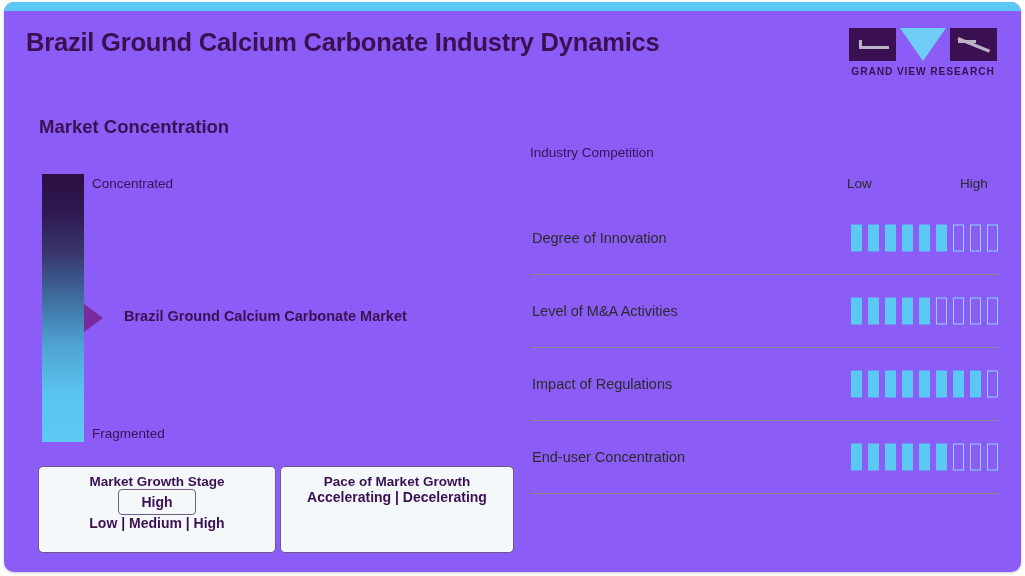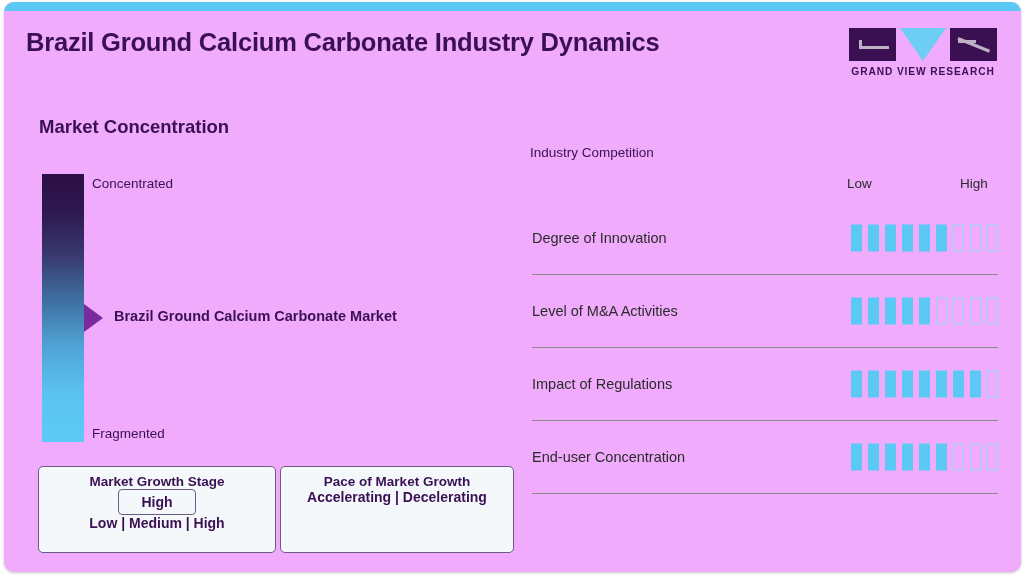--- a/index.html
+++ b/index.html
@@ -13,21 +13,21 @@
     font-family: "Liberation Sans", sans-serif;
     overflow: hidden;
   }
 
   .card {
     position: absolute;
     left: 4px;
     top: 2px;
     width: 1017px;
     height: 570px;
-    background: #f0abfc;
+    background: #8b5cf6;
     border-radius: 10px;
     box-shadow: 0 1px 3px rgba(0,0,0,0.22);
     overflow: hidden;
   }
 
   .top-accent {
     position: absolute;
     left: 0;
     top: 0;
     width: 100%;
@@ -147,21 +147,21 @@
     position: absolute;
     left: 80px;
     top: 302px;
     width: 0; height: 0;
     border-top: 14px solid transparent;
     border-bottom: 14px solid transparent;
     border-left: 19px solid #7b2a9e;
   }
   .marker-label {
     position: absolute;
-    left: 110px;
+    left: 120px;
     top: 306px;
     font-size: 14.5px;
     font-weight: bold;
     color: #3b1053;
     white-space: nowrap;
   }
 
   
   .stat-box {
     position: absolute;

